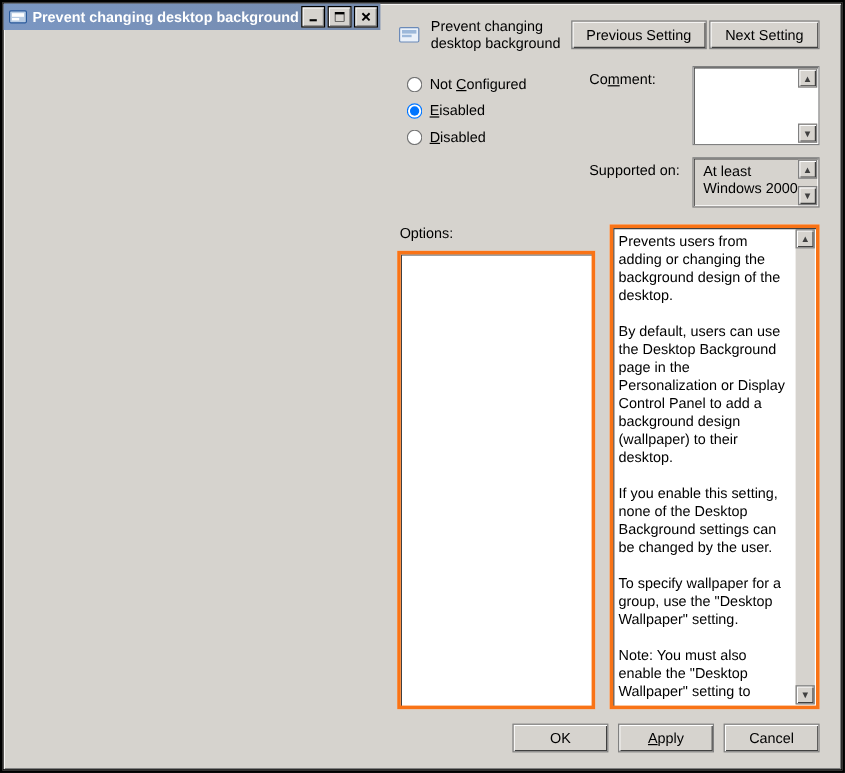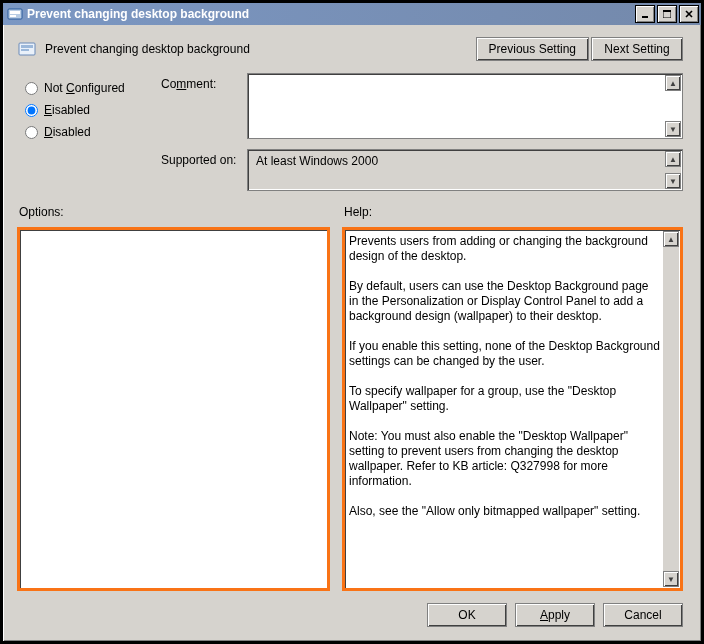--- a/index.html
+++ b/index.html
@@ -15,21 +15,21 @@
   .window {
     position: relative;
     width: 700px;
     height: 640px;
     margin: 2px;
     border: 1px solid #000;
     background: #d6d3ce;
     box-shadow: inset 1px 1px 0 #fff, inset -1px -1px 0 #808080;
     box-sizing: border-box;
     display: flex;
-    flex-direction: column;
+    flex-direction: row;
   }
   .titlebar {
     height: 22px;
     background: linear-gradient(to right, #7b97c3, #7489ab);
     color: #fff;
     display: flex;
     align-items: center;
     padding: 0 2px 0 4px;
     flex: 0 0 auto;
   }
@@ -87,21 +87,21 @@
     padding: 0 12px;
     margin-left: 2px;
     cursor: default;
   }
   .nav-btn span { text-decoration: none; }
   .u { text-decoration: underline; }
 
   .config-row {
     display: flex;
     padding: 4px 16px 0 20px;
-    gap: 16px;
+    gap: 32px;
   }
   .radios {
     width: 120px;
     padding-top: 4px;
   }
   .radio-line {
     display: flex;
     align-items: center;
     height: 22px;
     gap: 6px;
@@ -274,21 +274,20 @@
         </div>
       </div>
     </div>
 
     <div class="middle">
       <div class="col col-options">
         <div class="col-label">Options:</div>
         <div class="pane"></div>
       </div>
       <div class="col col-help">
-        <div class="col-label">Help:</div>
         <div class="pane">
           <div class="help-text">Prevents users from adding or changing the background design of the desktop.
 
 By default, users can use the Desktop Background page in the Personalization or Display Control Panel to add a background design (wallpaper) to their desktop.
 
 If you enable this setting, none of the Desktop Background settings can be changed by the user.
 
 To specify wallpaper for a group, use the "Desktop Wallpaper" setting.
 
 Note: You must also enable the "Desktop Wallpaper" setting to prevent users from changing the desktop wallpaper. Refer to KB article: Q327998 for more information.

